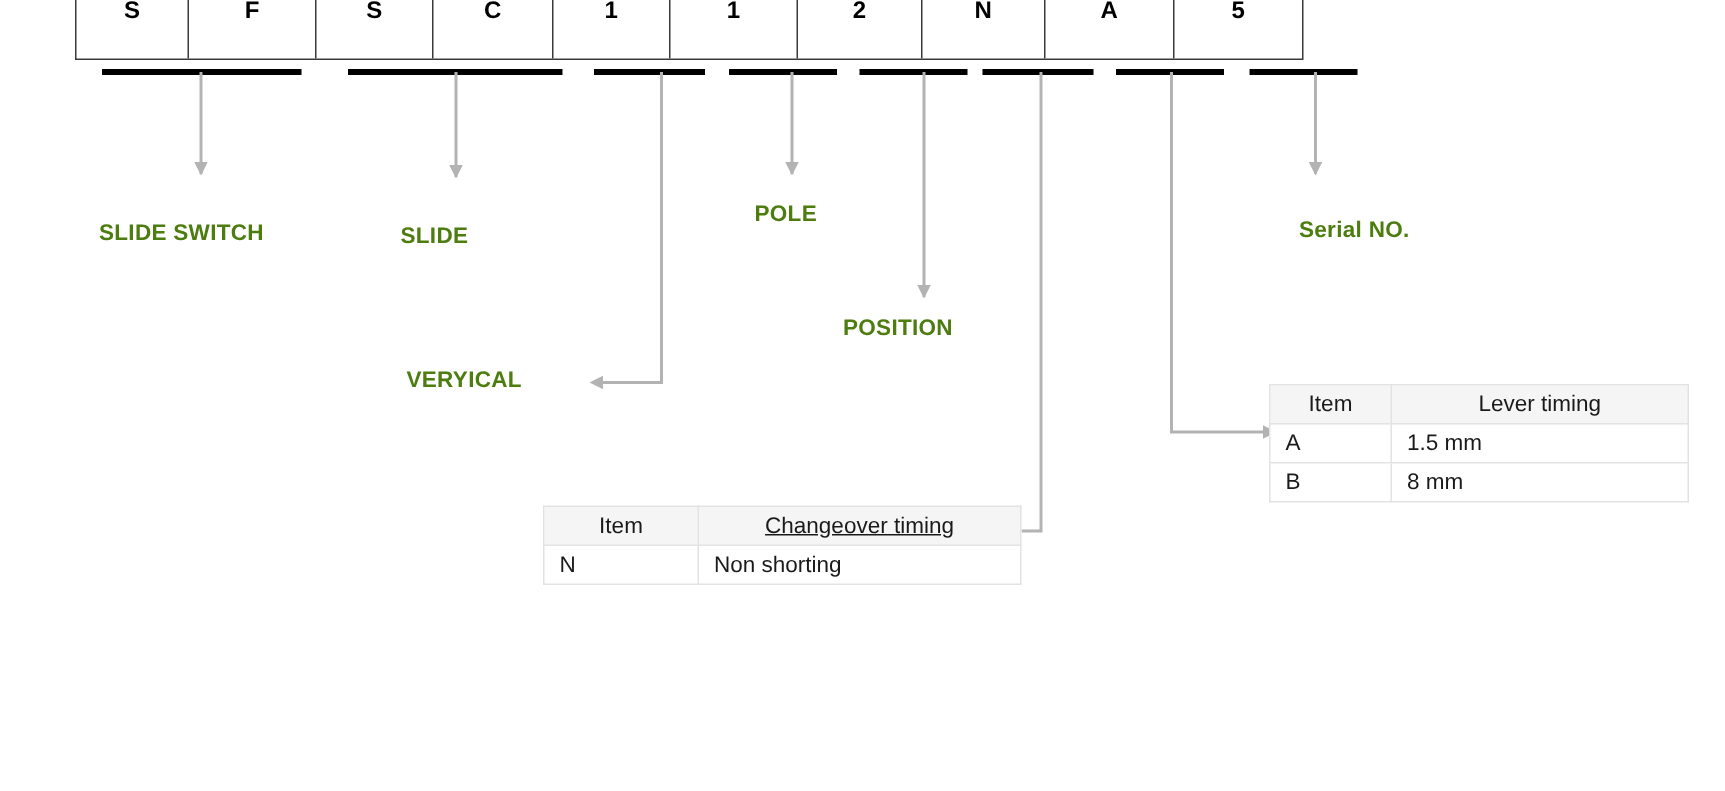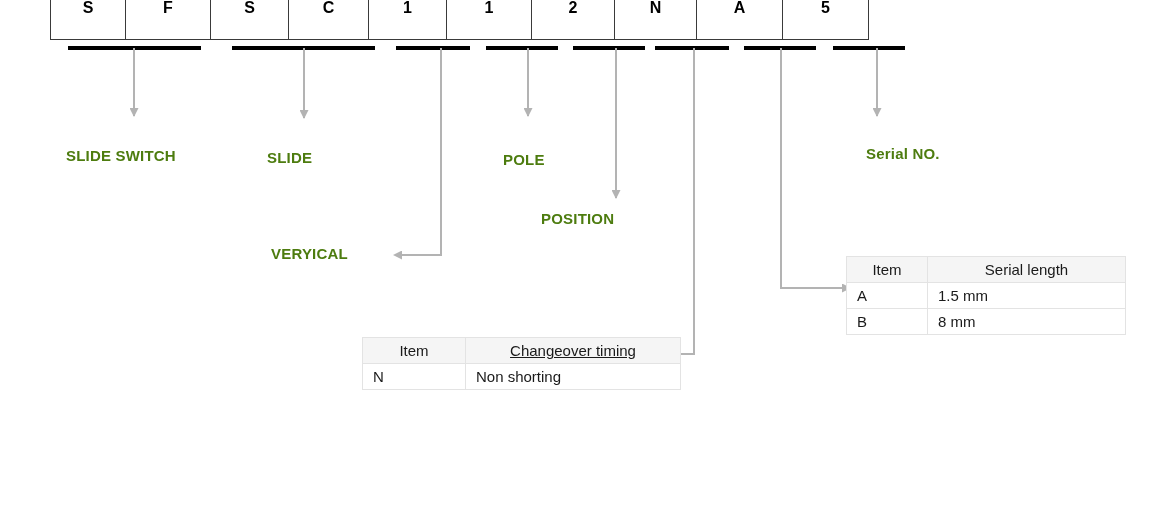--- a/index.html
+++ b/index.html
@@ -105,22 +105,22 @@
         <path d="M877 48 L877 116" fill="none" stroke="#b3b3b3" stroke-width="2" marker-end="url(#ah-down)"></path>
         <path d="M441 48 L441 255 L401 255" fill="none" stroke="#b3b3b3" stroke-width="2" marker-end="url(#ah-left)"></path>
         <path d="M694 48 L694 354 L653 354" fill="none" stroke="#b3b3b3" stroke-width="2" marker-end="url(#ah-left)"></path>
         <path d="M781 48 L781 288 L843 288" fill="none" stroke="#b3b3b3" stroke-width="2" marker-end="url(#ah-right)"></path>
       </g>
   </svg>
 
   <div id="labels-layer">
       <div class="lbl" style="left: 66px; top: 147px;">SLIDE SWITCH</div>
       <div class="lbl" style="left: 267px; top: 149px;">SLIDE</div>
-      <div class="lbl" style="left: 503px; top: 151px;">POLE</div>
-      <div class="lbl" style="left: 541px; top: 210px;">POSITION</div>
+      <div class="lbl" style="left: 503px; top: 134px;">POLE</div>
+      <div class="lbl" style="left: 562px; top: 210px;">POSITION</div>
       <div class="lbl" style="left: 866px; top: 145px;">Serial NO.</div>
       <div class="lbl" style="left: 271px; top: 245px;">VERYICAL</div>
     </div>
 
   <div id="tables-layer">
       <table class="ref" style="left: 362px; top: 337px;">
         <thead>
           <tr>
             <th style="width: 82px;">Item</th>
             <th style="width: 194px; text-decoration: underline;">Changeover timing</th>
@@ -130,21 +130,21 @@
           <tr>
             <td>N</td>
             <td>Non shorting</td>
           </tr>
         </tbody>
       </table>
       <table class="ref" style="left: 846px; top: 256px;">
         <thead>
           <tr>
             <th style="width: 60px;">Item</th>
-            <th style="width: 177px;">Serial length</th>
+            <th style="width: 177px;">Lever timing</th>
           </tr>
         </thead>
         <tbody>
           <tr>
             <td>A</td>
             <td>1.5 mm</td>
           </tr>
           <tr>
             <td>B</td>
             <td>8 mm</td>

